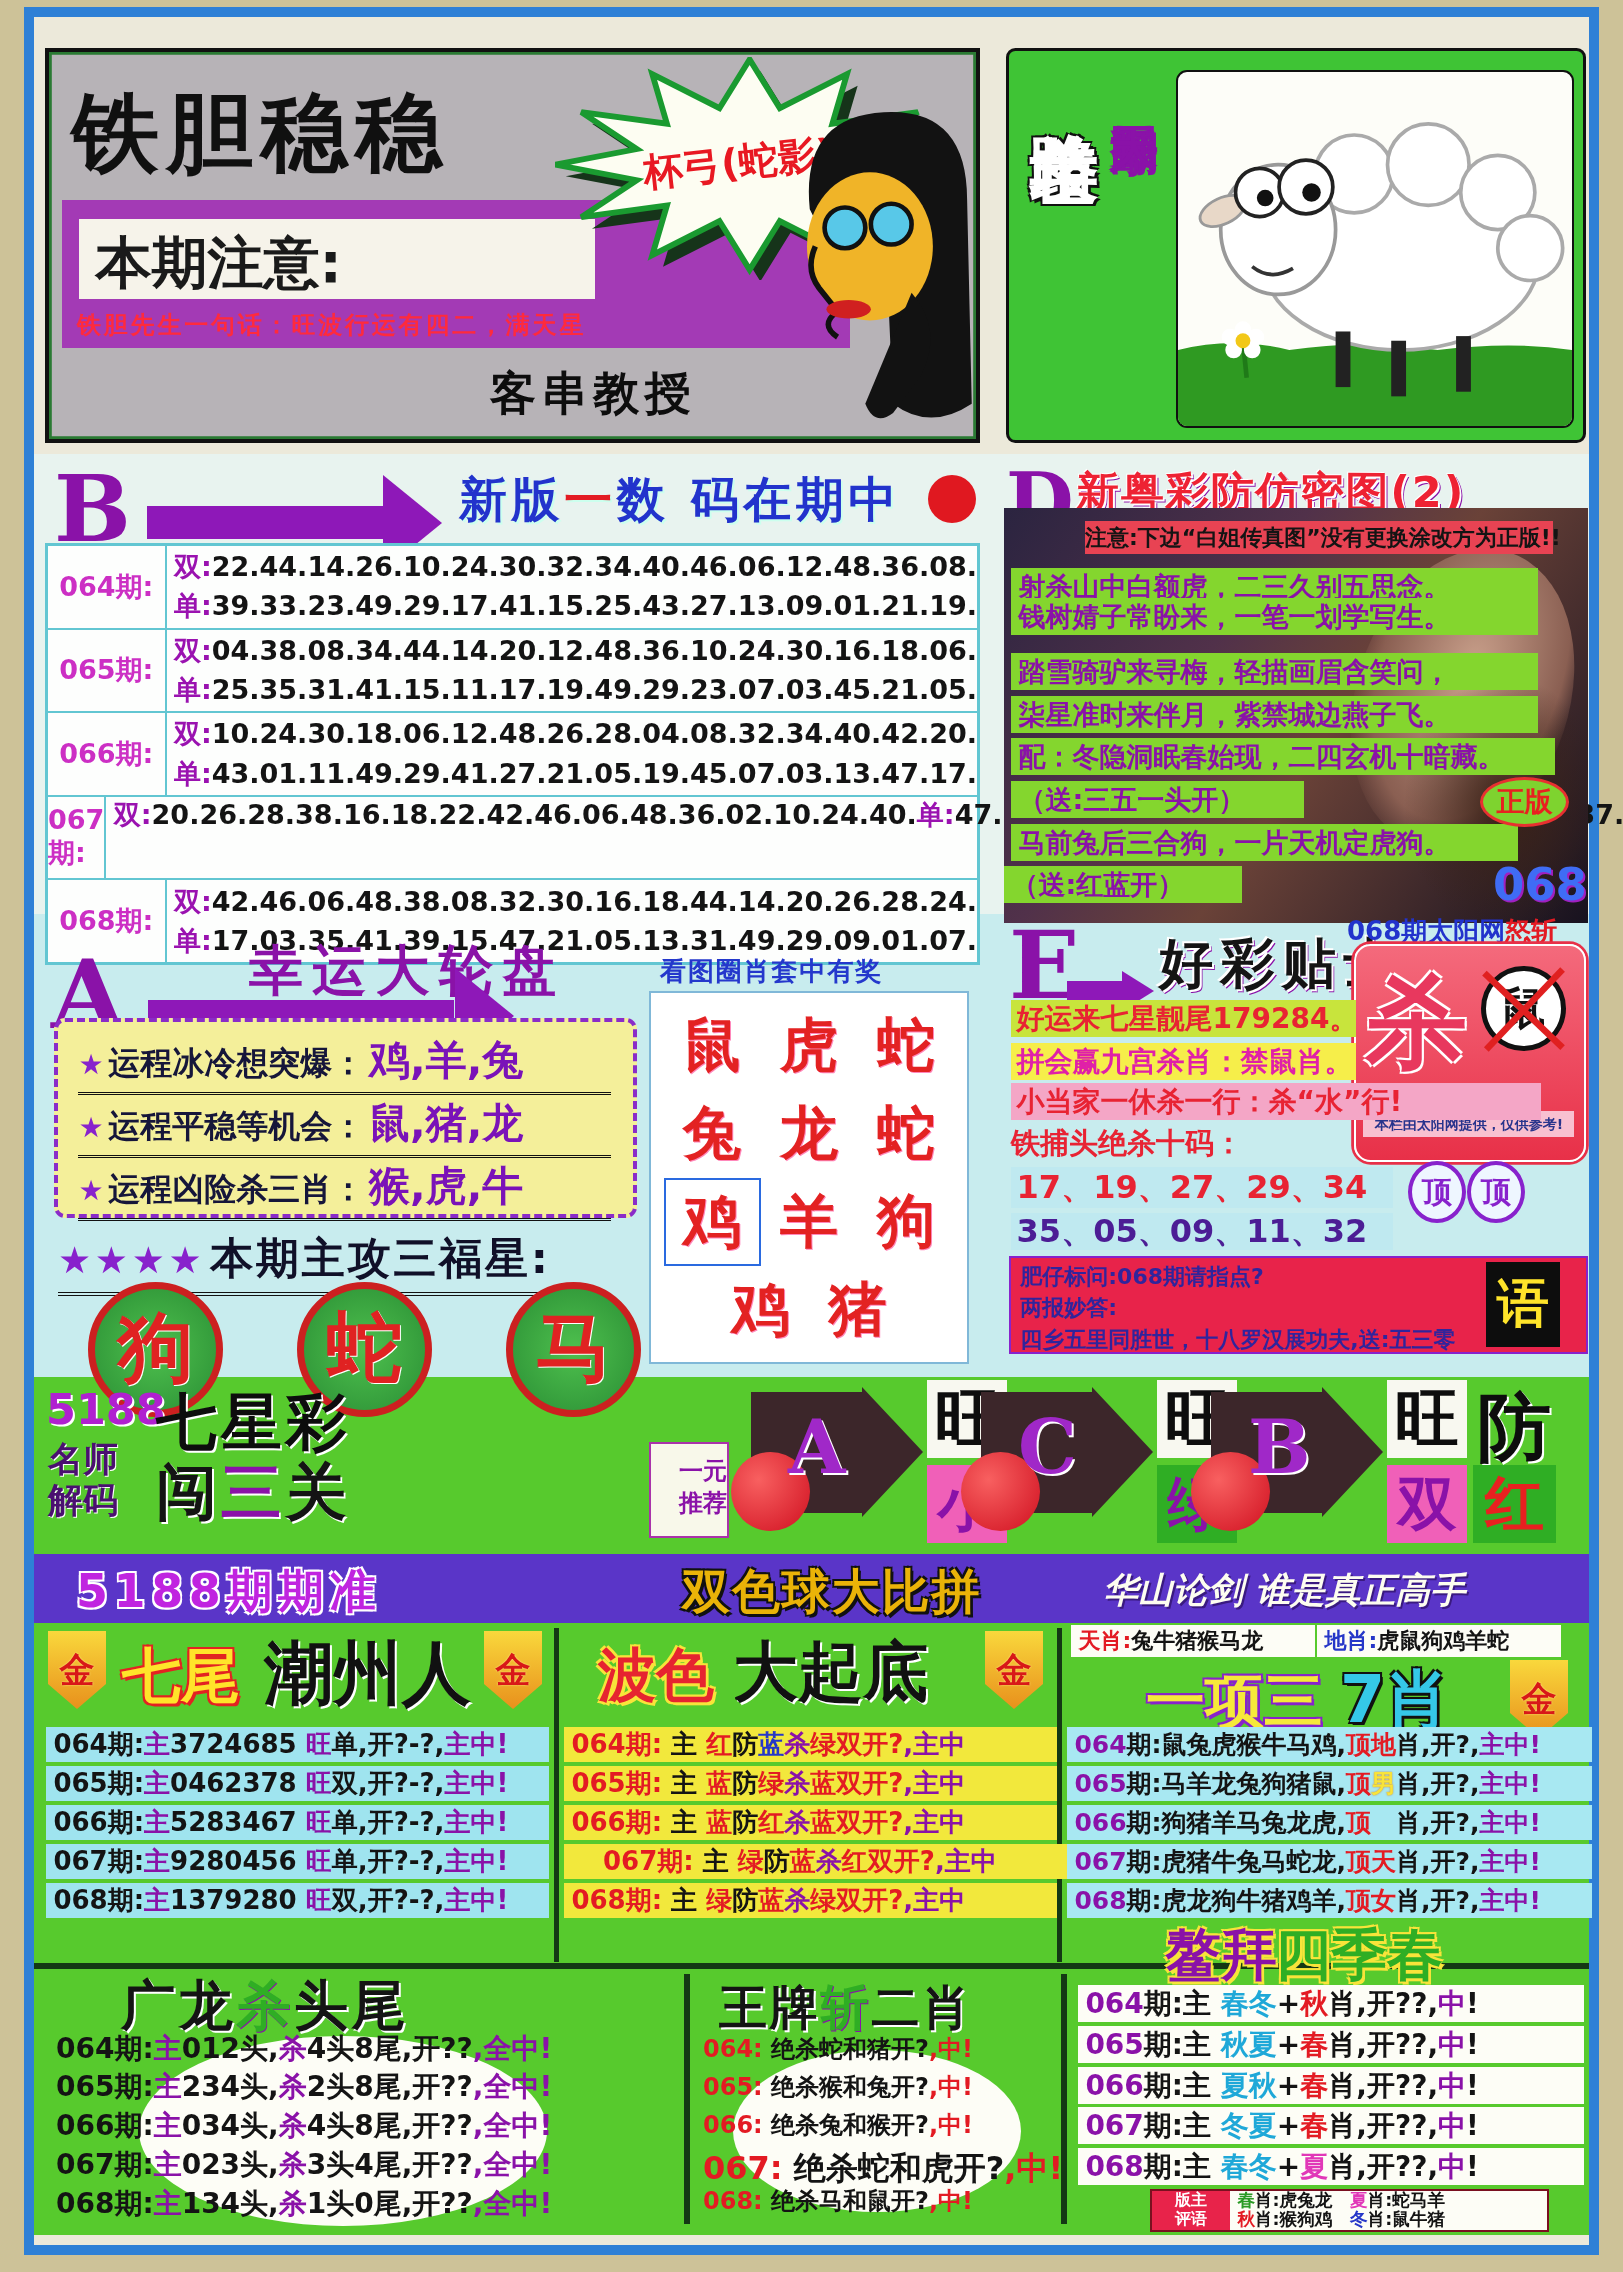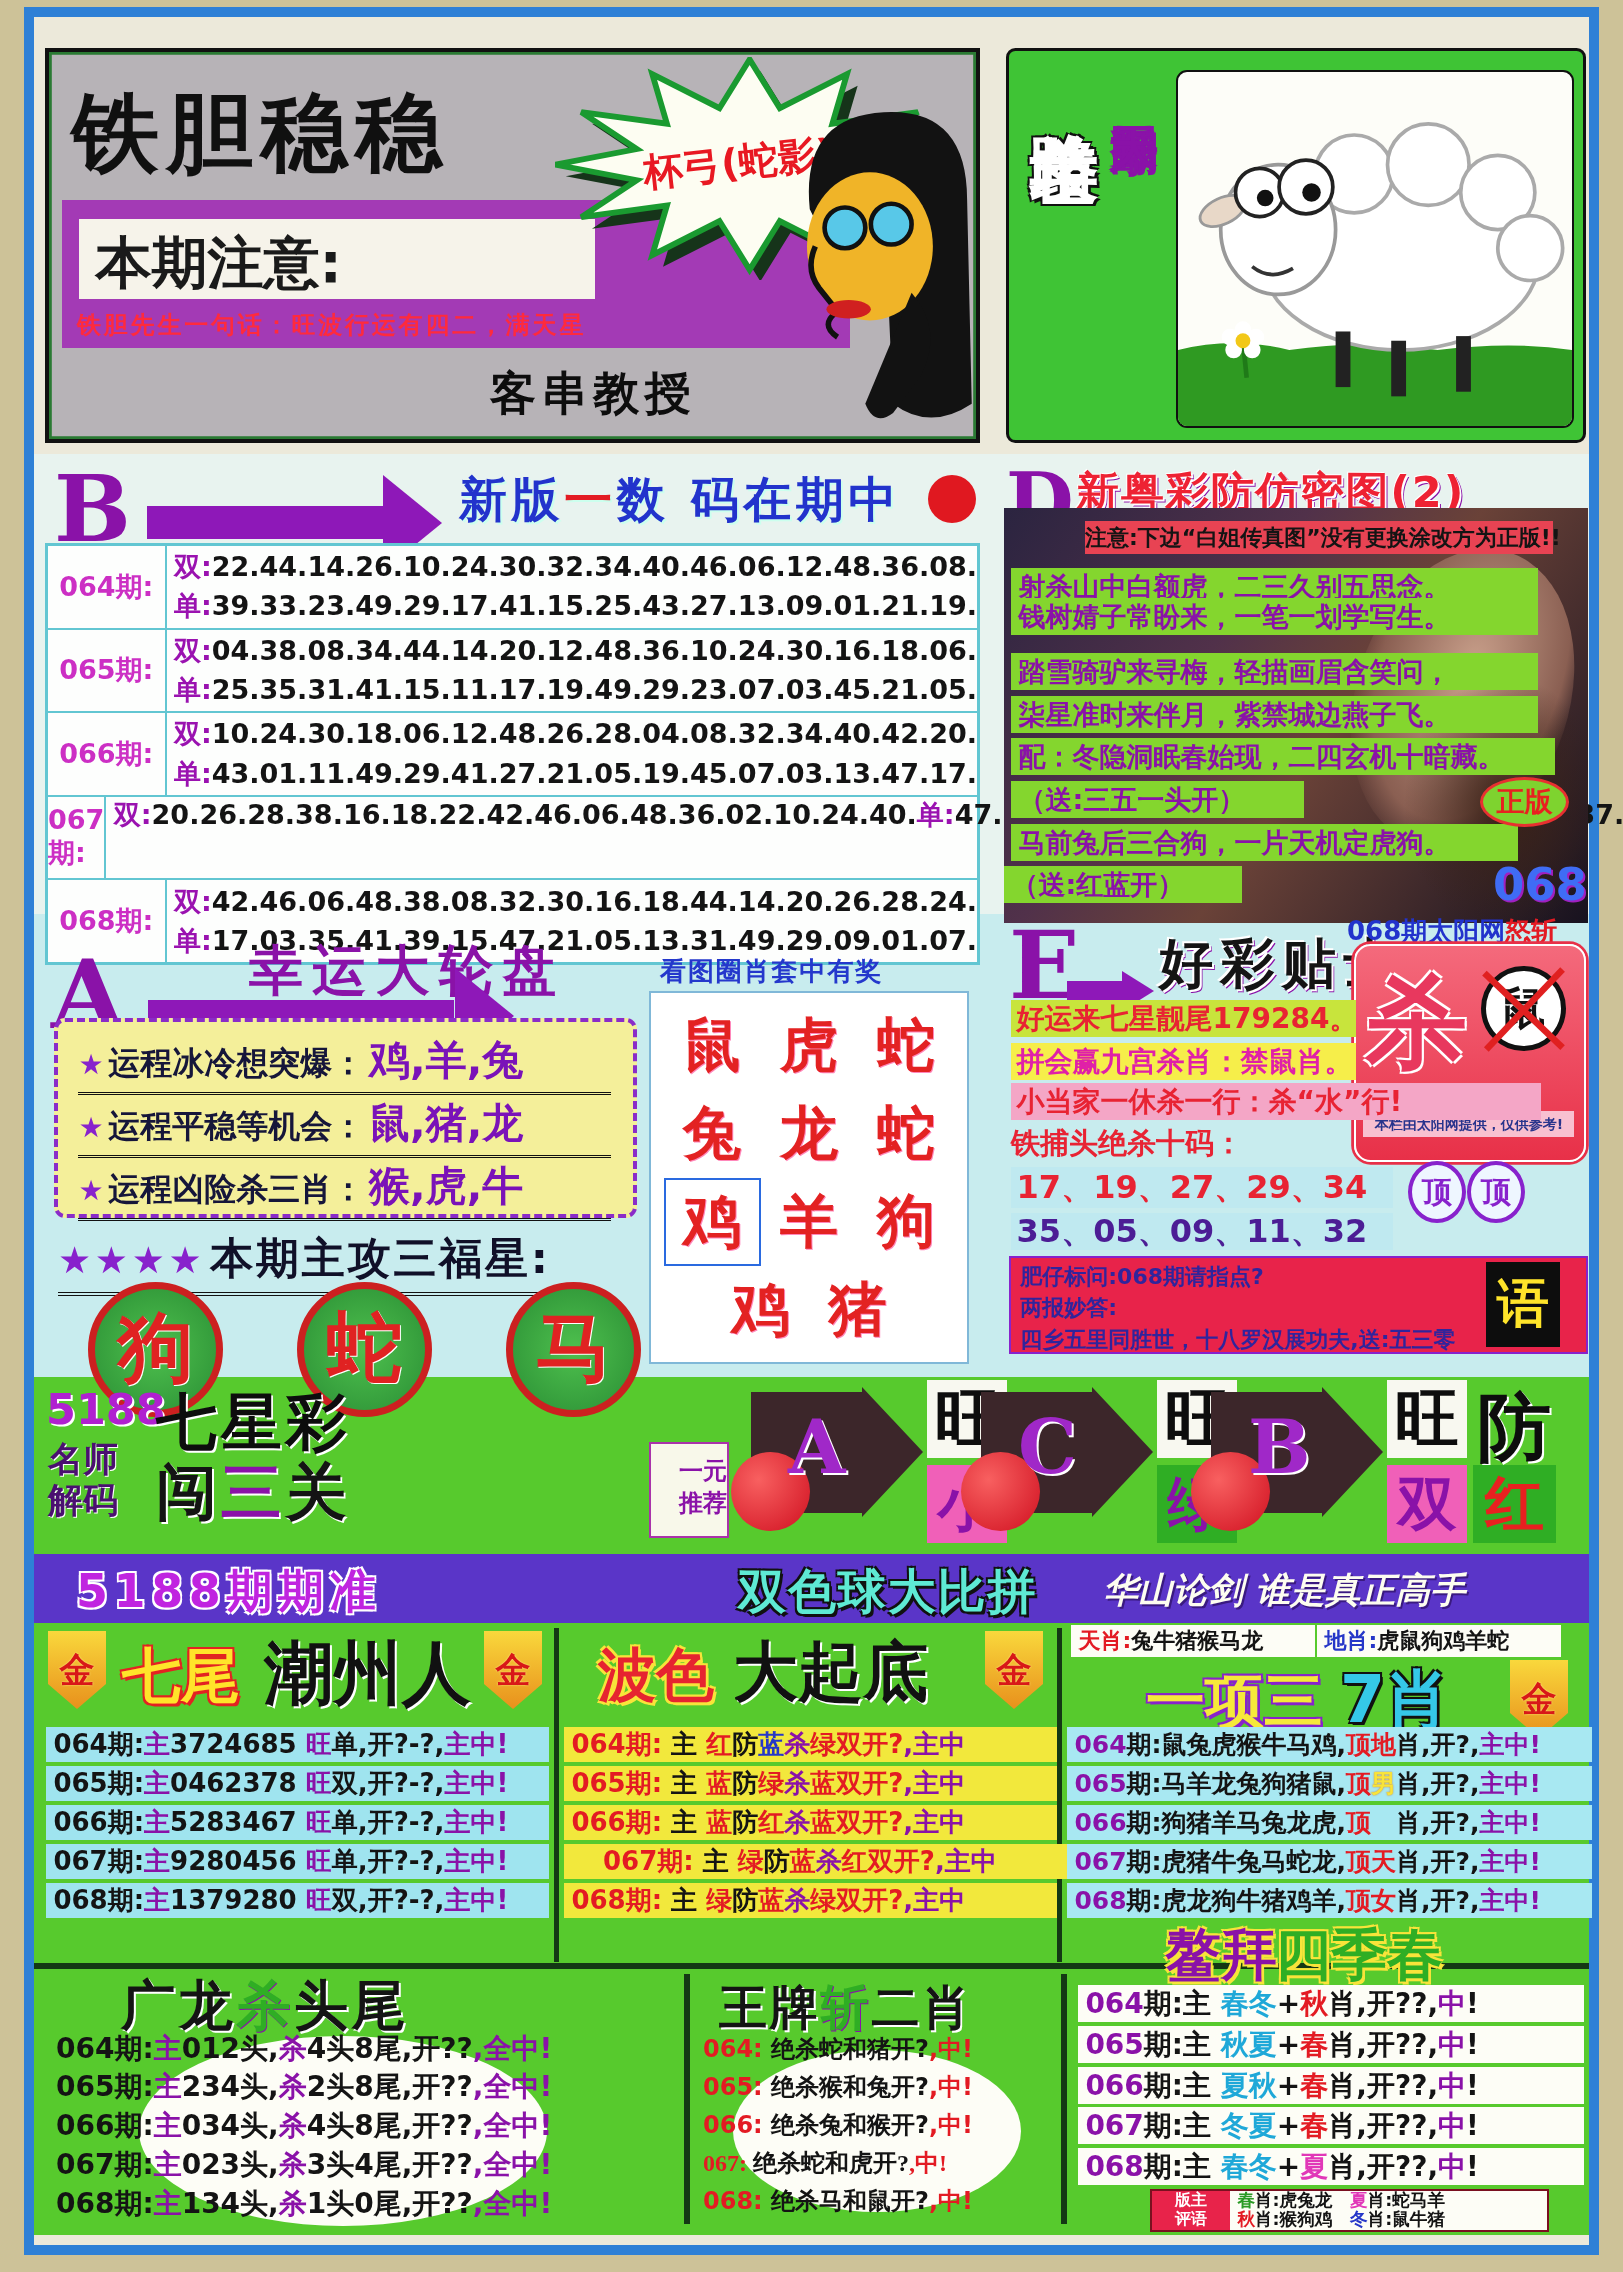--- a/index.html
+++ b/index.html
@@ -294,21 +294,21 @@
     <div class="abs x" style="left:37px;top:16.7px;font-size:74px;color:#a028c8;font-family:'DejaVu Serif',serif;text-shadow:1.9px 1.9px 0 #fff;">B</div>
     <div class="abs x" style="left:176px;top:-7.4px;width:80px;height:78px;background:#f8f8f0;color:#0d0d0d;font-size:65px;text-align:center;line-height:78px;">旺</div>
     <div class="abs x" style="left:176px;top:78px;width:80px;height:78px;background:#f060b8;color:#8a12a8;font-size:59px;text-align:center;line-height:78px;">双</div>
   </div>
 
   <div class="abs x" style="left:1477px;top:1379px;font-size:74px;color:#0d0d0d;text-shadow:1.9px 1.9px 0 #fff;">防</div>
   <div class="abs x" style="left:1473px;top:1465px;width:83px;height:78px;background:#2fae24;color:#e82020;font-size:59px;text-align:center;line-height:78px;">红</div>
 
   <div class="abs" style="left:34px;top:1554px;width:1555px;height:69px;background:#5a35c8;">
     <div class="abs x nw" style="left:42px;top:7.4px;font-size:46px;color:#c024e0;letter-spacing:5.6px;text-shadow:1.9px 1.9px 0 #fff,-1.9px -1.9px 0 #fff,1.9px -1.9px 0 #fff,-1.9px 1.9px 0 #fff;">5188期期准</div>
-    <div class="abs x nw" style="left:704px;top:5.6px;font-size:48px;color:#5eead4;letter-spacing:1.9px;text-shadow:2.8px 2.8px 0 #111,-1.9px -1.9px 0 #111,1.9px -1.9px 0 #111,-1.9px 1.9px 0 #111;">双色球大比拼</div>
+    <div class="abs x nw" style="left:648px;top:5.6px;font-size:48px;color:#eab308;letter-spacing:1.9px;text-shadow:2.8px 2.8px 0 #111,-1.9px -1.9px 0 #111,1.9px -1.9px 0 #111,-1.9px 1.9px 0 #111;">双色球大比拼</div>
     <div class="abs b nw" style="left:1069px;top:13px;font-size:35px;color:#fdfdf0;font-style:italic;font-family:'DejaVu Serif',serif;text-shadow:1.9px 1.9px 0 #3a1a80;">华山论剑  谁是真正高手</div>
   </div>
 
   <div class="abs" style="left:554px;top:1628px;width:4.6px;height:334px;background:#143814;"></div>
   <div class="abs" style="left:1057px;top:1628px;width:4.6px;height:334px;background:#143814;"></div>
   <div class="abs" style="left:34px;top:1963px;width:1555px;height:5.6px;background:#143814;"></div>
 
   <div class="abs goldbadge" style="left:48px;top:1631px;">金</div>
   <div class="abs x nw" style="left:122px;top:1637px;font-size:59px;color:#ffe42a;text-shadow:2.8px 2.8px 0 #e32222,-1.9px -1.9px 0 #e32222,1.9px -1.9px 0 #e32222,-1.9px 1.9px 0 #e32222;">七尾</div>
   <div class="abs x nw" style="left:264px;top:1628px;font-size:69px;color:#111;text-shadow:1.9px 1.9px 0 #fff;">潮州人</div>
@@ -348,21 +348,21 @@
   <div class="abs rowline" style="left:56px;top:2068px;font-size:28px;"><span class="sg-k">065期:</span><span class="sg-p">主</span><span class="sg-k">234头,</span><span class="sg-p">杀</span><span class="sg-k">2头8尾,开</span><span class="sg-k">??</span><span class="sg-p">,全中!</span></div>
   <div class="abs rowline" style="left:56px;top:2107px;font-size:28px;"><span class="sg-k">066期:</span><span class="sg-p">主</span><span class="sg-k">034头,</span><span class="sg-p">杀</span><span class="sg-k">4头8尾,开</span><span class="sg-k">??</span><span class="sg-p">,全中!</span></div>
   <div class="abs rowline" style="left:56px;top:2146px;font-size:28px;"><span class="sg-k">067期:</span><span class="sg-p">主</span><span class="sg-k">023头,</span><span class="sg-p">杀</span><span class="sg-k">3头4尾,开</span><span class="sg-k">??</span><span class="sg-p">,全中!</span></div>
   <div class="abs rowline" style="left:56px;top:2185px;font-size:28px;"><span class="sg-k">068期:</span><span class="sg-p">主</span><span class="sg-k">134头,</span><span class="sg-p">杀</span><span class="sg-k">1头0尾,开</span><span class="sg-k">??</span><span class="sg-p">,全中!</span></div>
 
   <div class="abs ellipse" style="left:733px;top:2050px;width:288px;height:162px;"></div>
   <div class="abs x nw" style="left:719px;top:1976px;font-size:48px;letter-spacing:2.8px;text-shadow:1.9px 1.9px 0 #fff;"><span class="sg-k">王牌</span><span class="sg-gx">斩</span><span class="sg-k">二肖</span></div>
   <div class="abs rowline" style="left:703px;top:2033px;font-size:24px;"><span class="sg-r">064:</span><span class="sg-k"> 绝杀蛇和猪开</span><span class="sg-k">?</span><span class="sg-r">,中!</span></div>
   <div class="abs rowline" style="left:703px;top:2071px;font-size:24px;"><span class="sg-r">065:</span><span class="sg-k"> 绝杀猴和兔开</span><span class="sg-k">?</span><span class="sg-r">,中!</span></div>
   <div class="abs rowline" style="left:703px;top:2109px;font-size:24px;"><span class="sg-r">066:</span><span class="sg-k"> 绝杀兔和猴开</span><span class="sg-k">?</span><span class="sg-r">,中!</span></div>
-  <div class="abs rowline" style="left:703px;top:2147px;font-size:24px;font-family:Liberation Serif, serif;"><span class="sg-r">067:</span><span class="sg-k"> 绝杀蛇和虎开</span><span class="sg-k">?</span><span class="sg-r">,中!</span></div>
+  <div class="abs rowline" style="left:703px;top:2147px;font-size:32px;"><span class="sg-r">067:</span><span class="sg-k"> 绝杀蛇和虎开</span><span class="sg-k">?</span><span class="sg-r">,中!</span></div>
   <div class="abs rowline" style="left:703px;top:2185px;font-size:24px;"><span class="sg-r">068:</span><span class="sg-k"> 绝杀马和鼠开</span><span class="sg-k">?</span><span class="sg-r">,中!</span></div>
 
   <div class="abs x nw" style="left:1165px;top:1918px;font-size:56px;color:#8a12a8;text-shadow:2.8px 2.8px 0 #f8e43a,-1.9px -1.9px 0 #f8e43a,1.9px -1.9px 0 #f8e43a,-1.9px 1.9px 0 #f8e43a;">鳌拜</div>
   <div class="abs x nw" style="left:1275px;top:1918px;font-size:56px;color:#2fae24;text-shadow:2.8px 2.8px 0 #f8e43a,-1.9px -1.9px 0 #f8e43a,1.9px -1.9px 0 #f8e43a,-1.9px 1.9px 0 #f8e43a;">四季春</div>
   <div class="abs strip" style="left:1078px;top:1985px;width:499px;background:#fdfdf6;font-size:28px;line-height:37px;height:37px;"><span class="sg-p">064</span><span class="sg-k">期:主 </span><span class="sg-c">春冬</span><span class="sg-k">+</span><span class="sg-r">秋</span><span class="sg-k">肖,开</span><span class="sg-k">??</span><span class="sg-k">,</span><span class="sg-p">中</span><span class="sg-k">!</span></div>
   <div class="abs strip" style="left:1078px;top:2026px;width:499px;background:#fdfdf6;font-size:28px;line-height:37px;height:37px;"><span class="sg-p">065</span><span class="sg-k">期:主 </span><span class="sg-c">秋夏</span><span class="sg-k">+</span><span class="sg-r">春</span><span class="sg-k">肖,开</span><span class="sg-k">??</span><span class="sg-k">,</span><span class="sg-p">中</span><span class="sg-k">!</span></div>
   <div class="abs strip" style="left:1078px;top:2067px;width:499px;background:#fdfdf6;font-size:28px;line-height:37px;height:37px;"><span class="sg-p">066</span><span class="sg-k">期:主 </span><span class="sg-c">夏秋</span><span class="sg-k">+</span><span class="sg-r">春</span><span class="sg-k">肖,开</span><span class="sg-k">??</span><span class="sg-k">,</span><span class="sg-p">中</span><span class="sg-k">!</span></div>
   <div class="abs strip" style="left:1078px;top:2107px;width:499px;background:#fdfdf6;font-size:28px;line-height:37px;height:37px;"><span class="sg-p">067</span><span class="sg-k">期:主 </span><span class="sg-c">冬夏</span><span class="sg-k">+</span><span class="sg-r">春</span><span class="sg-k">肖,开</span><span class="sg-k">??</span><span class="sg-k">,</span><span class="sg-p">中</span><span class="sg-k">!</span></div>
   <div class="abs strip" style="left:1078px;top:2148px;width:499px;background:#fdfdf6;font-size:28px;line-height:37px;height:37px;"><span class="sg-p">068</span><span class="sg-k">期:主 </span><span class="sg-c">春冬</span><span class="sg-k">+</span><span class="sg-m">夏</span><span class="sg-k">肖,开</span><span class="sg-k">??</span><span class="sg-k">,</span><span class="sg-p">中</span><span class="sg-k">!</span></div>
 

